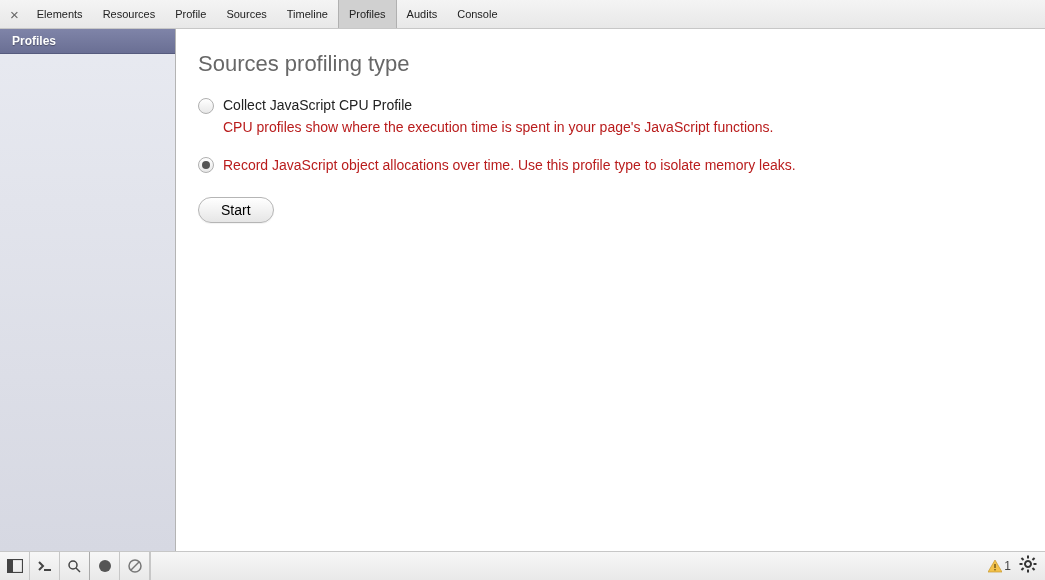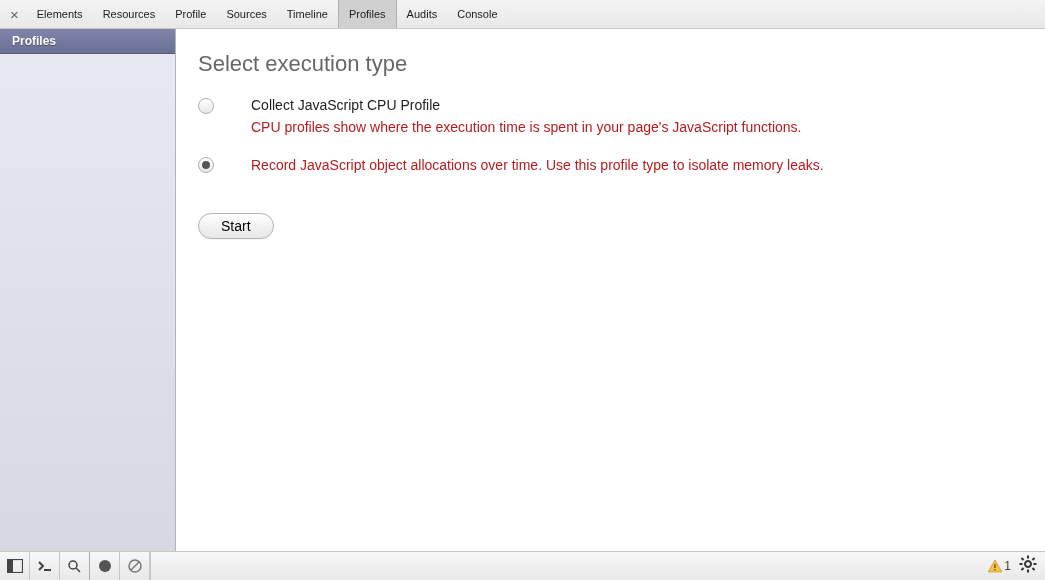--- a/index.html
+++ b/index.html
@@ -76,21 +76,20 @@
     .content-heading {
       font-size: 22px;
       color: #676767;
       font-weight: 400;
       margin-bottom: 20px;
     }
     .option {
       display: flex;
       align-items: flex-start;
       margin-bottom: 18px;
-      gap: 28px;
     }
     .radio {
       width: 16px;
       height: 16px;
       border-radius: 50%;
       border: 1px solid #b0b0b0;
       background: linear-gradient(to bottom, #ffffff, #e8e8e8);
       margin-right: 9px;
       margin-top: 1px;
       flex-shrink: 0;
@@ -115,21 +114,21 @@
       color: #222;
       margin-bottom: 5px;
       cursor: pointer;
     }
     .option-desc {
       font-size: 14px;
       color: #b91c1c;
       line-height: 1.4;
     }
     .start-btn {
-      margin-top: 20px;
+      margin-top: 4px;
       padding: 4px 22px;
       font-size: 14px;
       border-radius: 14px;
       border: 1px solid #b5b5b5;
       background: linear-gradient(to bottom, #ffffff, #e6e6e6);
       cursor: pointer;
       box-shadow: 0 1px 1px rgba(0,0,0,0.05);
     }
     .bottombar {
       height: 29px;
@@ -212,21 +211,21 @@
   </div>
 </div>
 
 <div class="main">
   <div class="sidebar">
     <div class="sidebar-header">
       <span>Profiles</span>
     </div>
   </div>
   <div class="content">
-    <h1 class="content-heading">Select execution type</h1>
+    <h1 class="content-heading">Sources profiling type</h1>
 
     <div class="option">
       <div class="radio"></div>
       <div class="option-body">
         <div class="option-title">Collect JavaScript CPU Profile</div>
         <div class="option-desc">CPU profiles show where the execution time is spent in your page's JavaScript functions.</div>
       </div>
     </div>
 
 

